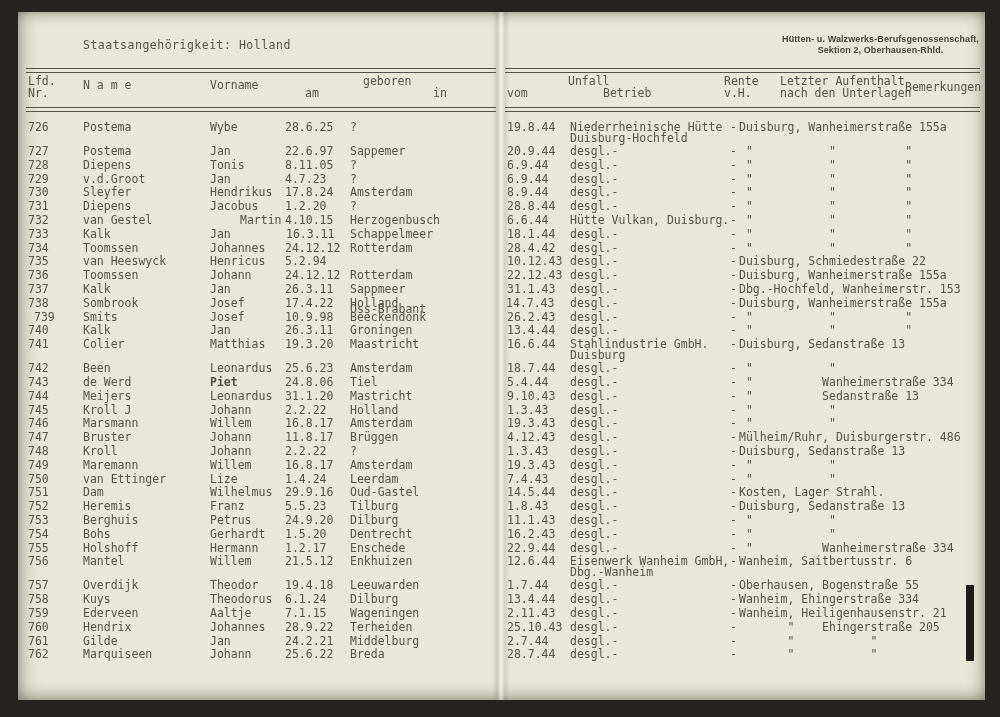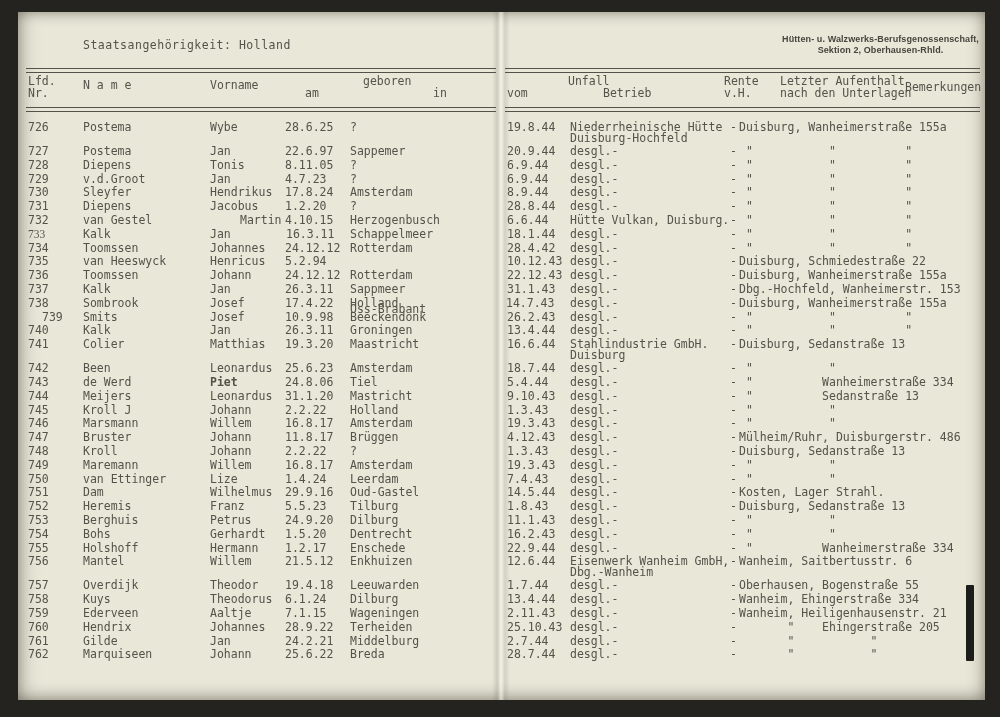--- a/index.html
+++ b/index.html
@@ -152,21 +152,21 @@
         <span class="cell" style="left: 65px;">van Gestel</span>
         <span class="cell" style="left: 192px; padding-left: 30px;">Martin</span>
         <span class="cell" style="left: 267px;">4.10.15</span>
         <span class="cell" style="left: 332px;">Herzogenbusch</span>
         <span class="cell" style="left: 489px;">6.6.44</span>
         <span class="cell" style="left: 552px;">Hütte Vulkan, Duisburg.</span>
         <span class="cell" style="left: 712px;">-</span>
         <span class="cell" style="left: 721px;"> "           "          "</span>
       </div>
       <div class="trow">
-        <span class="cell" style="left: 10px; font-family: Liberation Serif, serif;">733</span>
+        <span class="cell" style="left: 10px;">733</span>
         <span class="cell" style="left: 65px;">Kalk</span>
         <span class="cell" style="left: 192px;">Jan</span>
         <span class="cell" style="left: 268px;">16.3.11</span>
         <span class="cell" style="left: 332px;">Schappelmeer</span>
         <span class="cell" style="left: 489px;">18.1.44</span>
         <span class="cell" style="left: 552px;">desgl.-</span>
         <span class="cell" style="left: 712px;">-</span>
         <span class="cell" style="left: 721px;"> "           "          "</span>
       </div>
       <div class="trow">
@@ -218,21 +218,21 @@
         <span class="cell" style="left: 65px;">Sombrook</span>
         <span class="cell" style="left: 192px;">Josef</span>
         <span class="cell" style="left: 267px;">17.4.22</span>
         <span class="cell" style="left: 332px;">Holland</span>
         <span class="cell" style="left: 488px;">14.7.43</span>
         <span class="cell" style="left: 552px;">desgl.-</span>
         <span class="cell" style="left: 712px;">-</span>
         <span class="cell" style="left: 721px;">Duisburg, Wanheimerstraße 155a</span>
       </div>
       <div class="trow">
-        <span class="cell" style="left: 24px; text-align: right;">739</span>
+        <span class="cell" style="left: 16px; text-align: right;">739</span>
         <span class="cell" style="left: 65px;">Smits</span>
         <span class="cell" style="left: 192px;">Josef</span>
         <span class="cell" style="left: 267px;">10.9.98</span>
         <span class="cell" style="left: 332px;">Beeckendonk</span>
         <span class="cell" style="left: 489px;">26.2.43</span>
         <span class="cell" style="left: 552px;">desgl.-</span>
         <span class="cell" style="left: 712px;">-</span>
         <span class="cell" style="left: 721px;"> "           "          "</span>
       </div>
       <div class="trow">

